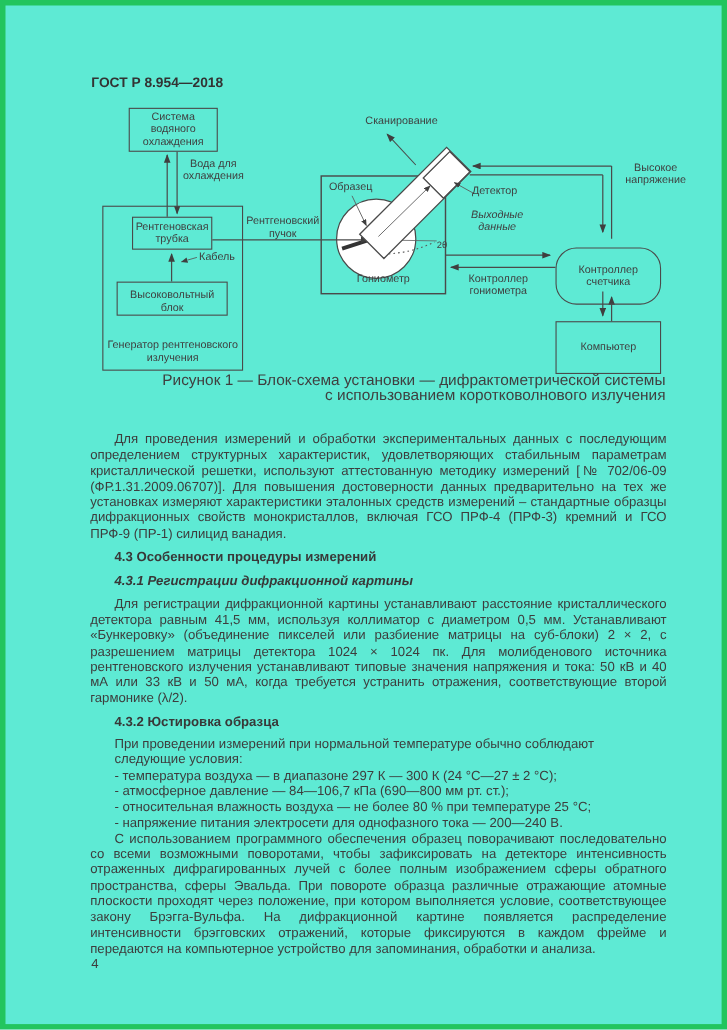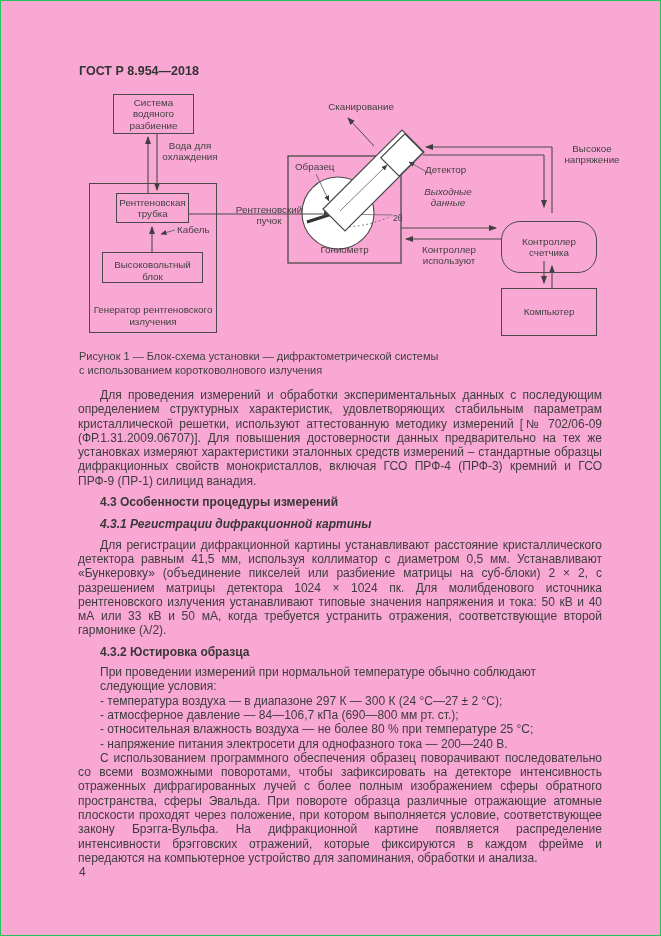--- a/index.html
+++ b/index.html
@@ -1,36 +1,36 @@
 <!DOCTYPE html>
 <html><head>
 <meta charset="utf-8">
 <style>
   html,body{margin:0;padding:0;background:#e8e8e8;}
   .page{
     position:relative;width:661px;height:936px;box-sizing:border-box;
-    background:#f9a8d4;border:1px solid #22c55e;overflow:hidden;
+    background:#5eead4;border:5px solid #22c55e;overflow:hidden;
     font-family:"Liberation Sans", sans-serif;color:#3d3d3d;
   }
   .hdr{position:absolute;left:78px;top:63px;font-size:12.5px;font-weight:bold;color:#333;}
   
   .fig-svg{position:absolute;left:0;top:0;}
   .dbox{
     position:absolute;box-sizing:border-box;border:1.3px solid #4a4a4a;
     display:flex;align-items:center;justify-content:center;text-align:center;
     font-size:9.8px;line-height:11.3px;color:#3f3f3f;background:transparent;
   }
   .dlabel{
     position:absolute;font-size:9.8px;line-height:11.3px;color:#3f3f3f;
     text-align:center;
   }
   .gen-label{position:absolute;left:0;right:0;bottom:5px;text-align:center;
     font-size:9.8px;line-height:11.3px;color:#3f3f3f;}
-  .caption{position:absolute;left:78px;top:349px;width:522px;text-align:left;
-    font-size:11px;line-height:13.5px;color:#3f3f3f;}
+  .caption{position:absolute;left:78px;top:334px;width:522px;text-align:right;
+    font-size:14px;line-height:13.5px;color:#3f3f3f;}
   
   .bodytext{position:absolute;left:77px;top:387px;width:524px;
     font-size:12px;line-height:14.3px;color:#3d3d3d;}
   .para{text-align:justify;text-indent:22px;margin:0;}
   .h-bold{font-weight:bold;color:#383838;padding-left:22px;margin-top:7px;margin-bottom:6px;}
   .oneline{padding-left:22px;}
   .bullet{padding-left:22px;}
   .pagenum{position:absolute;left:78px;top:864px;font-size:12px;color:#3d3d3d;}
 </style>
 </head>
@@ -87,21 +87,21 @@
     <line x1="543" y1="154" x2="543" y2="206" stroke="#4a4a4a" stroke-width="1.1" marker-end="url(#arr)"></line>
 
     <line x1="400" y1="227" x2="495" y2="227" stroke="#4a4a4a" stroke-width="1.1" marker-end="url(#arr)"></line>
     <line x1="500" y1="238" x2="405" y2="238" stroke="#4a4a4a" stroke-width="1.1" marker-end="url(#arr)"></line>
 
     <line x1="543" y1="260" x2="543" y2="282" stroke="#4a4a4a" stroke-width="1.1" marker-end="url(#arr)"></line>
     <line x1="551" y1="287" x2="551" y2="265" stroke="#4a4a4a" stroke-width="1.1" marker-end="url(#arr)"></line>
   </svg>
 
   <div class="dbox" style="left:112px;top:93px;width:81px;height:40px;">
-    <span>Система водяного разбиение</span>
+    <span>Система водяного охлаждения</span>
   </div>
 
   <div class="dbox" style="left:88px;top:182px;width:128px;height:150px;">
     <div class="gen-label">Генератор рентгеновского излучения</div>
   </div>
 
   <div class="dbox" style="left:115px;top:192px;width:73px;height:30px;">
     <span>Рентгеновская трубка</span>
   </div>
 
@@ -116,31 +116,31 @@
   <div class="dbox" style="left:500px;top:287px;width:96px;height:48px;">
     <span>Компьютер</span>
   </div>
 
   <div class="dlabel" style="left:287px;top:243px;width:113px;">Гониометр</div>
 
   <div class="dlabel" style="left:158px;top:139px;width:62px;">Вода для охлаждения</div>
 
   <div class="dlabel" style="left:176px;top:223px;">Кабель</div>
 
-  <div class="dlabel" style="left:234px;top:191px;width:68px;margin-top:12px;">Рентгеновский пучок</div>
+  <div class="dlabel" style="left:218px;top:191px;width:68px;">Рентгеновский пучок</div>
 
   <div class="dlabel" style="left:318px;top:100px;width:84px;">Сканирование</div>
 
   <div class="dlabel" style="left:294px;top:160px;">Образец</div>
 
   <div class="dlabel" style="left:424px;top:163px;">Детектор</div>
 
   <div class="dlabel" style="left:415px;top:185px;width:64px;font-style:italic;">Выходные данные</div>
 
-  <div class="dlabel" style="left:405px;top:243px;width:86px;">Контроллер используют</div>
+  <div class="dlabel" style="left:405px;top:243px;width:86px;">Контроллер гониометра</div>
 
   <div class="dlabel" style="left:553px;top:142px;width:76px;">Высокое напряжение</div>
 
   <div class="dlabel" style="left:392px;top:212px;font-size:8.5px;">2θ</div>
 
   <div class="caption">
     <div>Рисунок 1 — Блок-схема установки — дифрактометрической системы</div>
     <div>с использованием коротковолнового излучения</div>
   </div>
 

